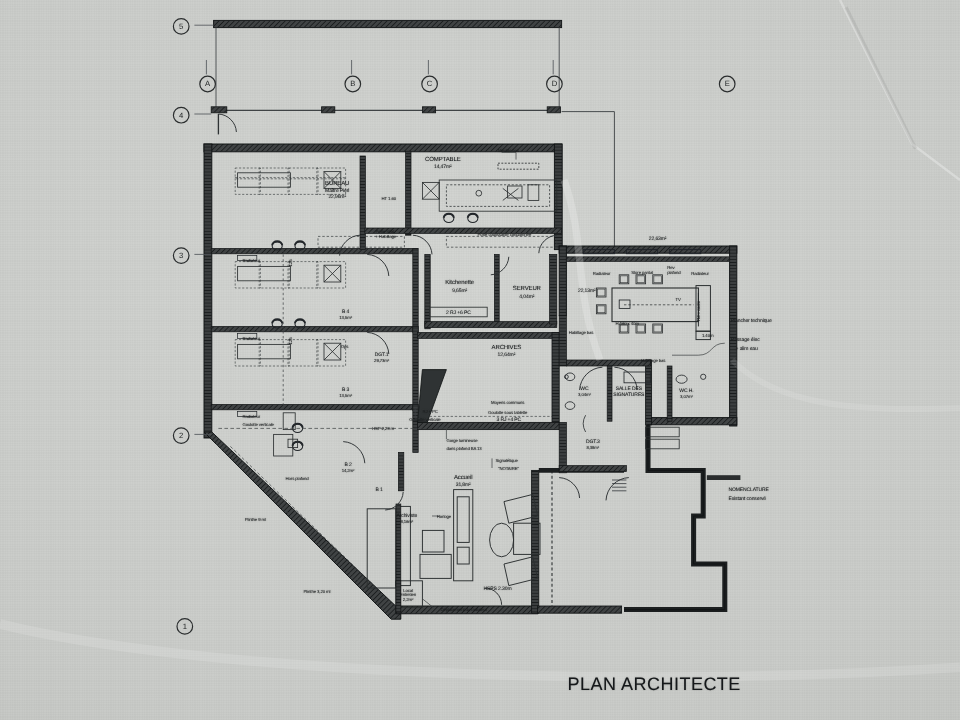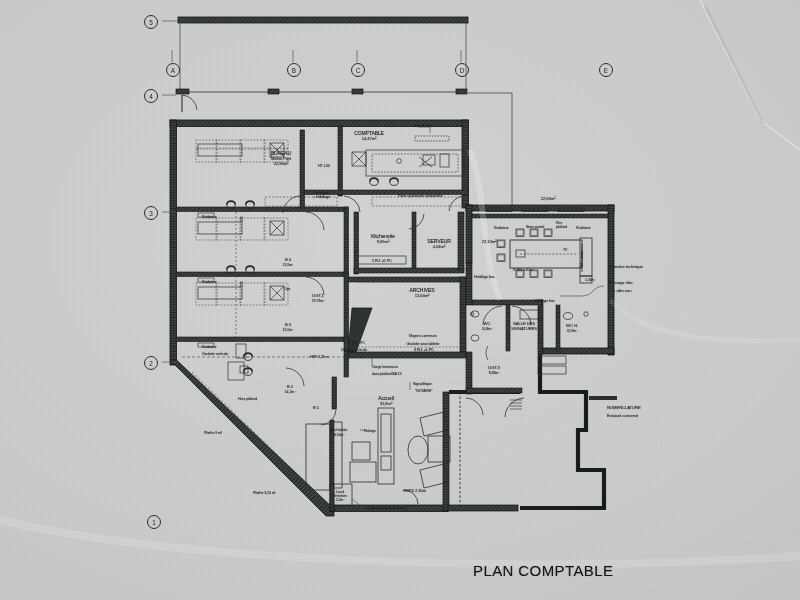--- a/index.html
+++ b/index.html
@@ -491,13 +491,13 @@
   <div class="lbl tiny" style="left:240px;top:287px;transform:rotate(-90deg);transform-origin:left top;">125</div>
   <div class="lbl tiny" style="left:284px;top:287px;">Ops</div>
 </div>
 
 <div style="position:absolute;left:607px;top:406px;">
   <div class="lbl xs" style="position:static;">NOMENCLATURE</div>
   <div class="lbl xs" style="position:static;margin-top:3px;">Existant conservé</div>
   <div style="position:absolute;left:-18px;top:-10px;width:28px;height:4px;background:#2a2d2e;"></div>
 </div>
 
-<div class="title" style="left:473px;top:562px;">PLAN COMPTABLE</div>
+<div class="title" style="left:473px;top:562px;">PLAN ARCHITECTE</div>
 
 </body></html>

